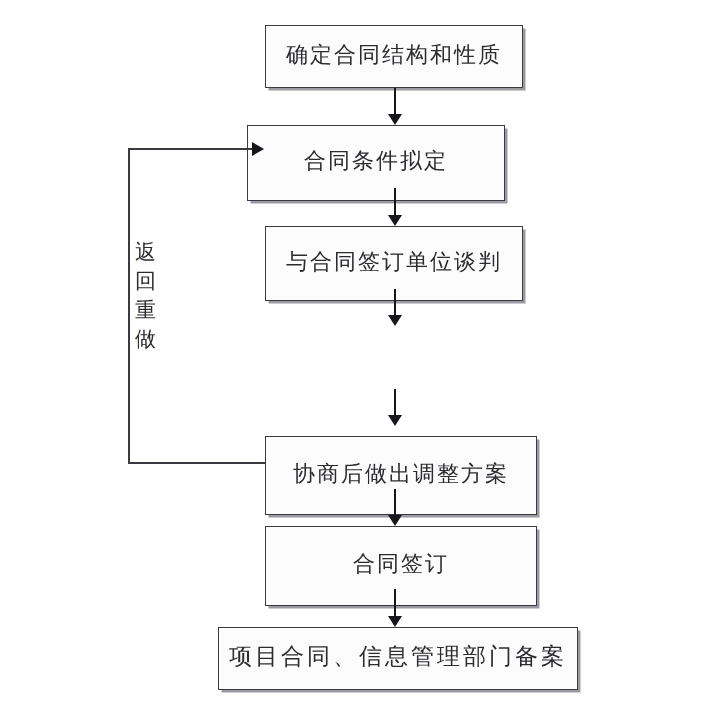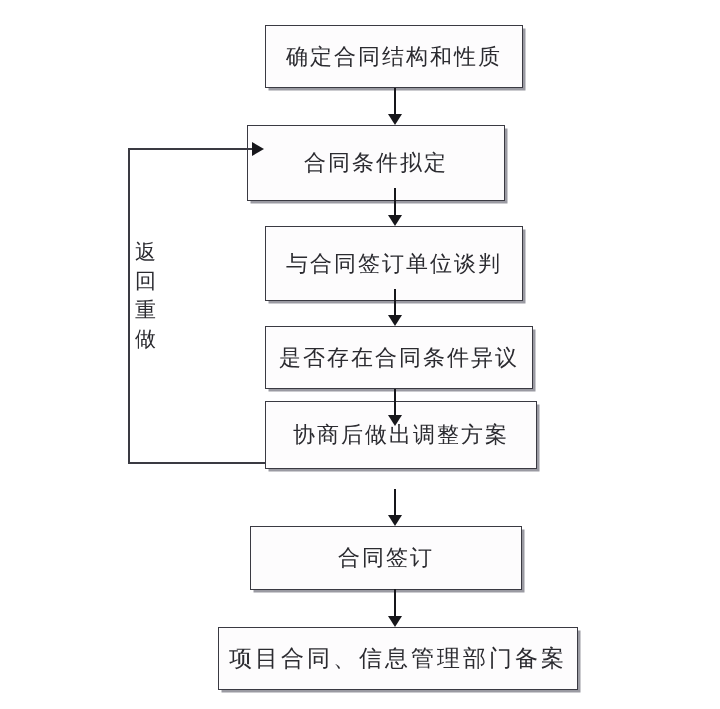--- a/index.html
+++ b/index.html
@@ -21,21 +21,21 @@
     position: absolute;
     box-sizing: border-box;
     background: #fdfcfd;
     border: 1.5px solid #3a3a42;
     box-shadow: 3px 3px 0 -0.5px #9a9aa2;
     display: flex;
     align-items: center;
     justify-content: center;
   }
   .node-label {
-    font-family: Liberation Serif, serif;
+    font-family: Liberation Mono, monospace;
     font-size: 22px;
     color: #2b2b30;
     letter-spacing: 2px;
     white-space: nowrap;
     line-height: 1;
   }
   .node-wide .node-label {
     font-size: 23px;
     letter-spacing: 3px;
   }
@@ -90,29 +90,26 @@
   </div>
 
   <div class="node" style="left:247px; top:125px; width:258px; height:76px;">
     <span class="node-label">合同条件拟定</span>
   </div>
 
   <div class="node" style="left:265px; top:226px; width:258px; height:75px;">
     <span class="node-label">与合同签订单位谈判</span>
   </div>
 
-  <div class="node" style="left:265px; top:326px; width:268px; height:63px;">
-    <span class="node-label">是否存在合同条件异议</span>
-  </div>
 
-  <div class="node" style="left:265px; top:401px; width:272px; height:68px;">
+  <div class="node" style="left:265px; top:436px; width:272px; height:79px;">
     <span class="node-label">协商后做出调整方案</span>
   </div>
 
-  <div class="node" style="left:250px; top:526px; width:272px; height:64px;">
+  <div class="node" style="left:265px; top:526px; width:272px; height:80px;">
     <span class="node-label">合同签订</span>
   </div>
 
   <div class="node node-wide" style="left:218px; top:627px; width:360px; height:63px;">
     <span class="node-label">项目合同、信息管理部门备案</span>
   </div>
 
   <div class="vline" style="left:394px; top:88px; height:29px;"></div>
   <div class="arrowhead-down" style="left:388px; top:114px;"></div>
 

